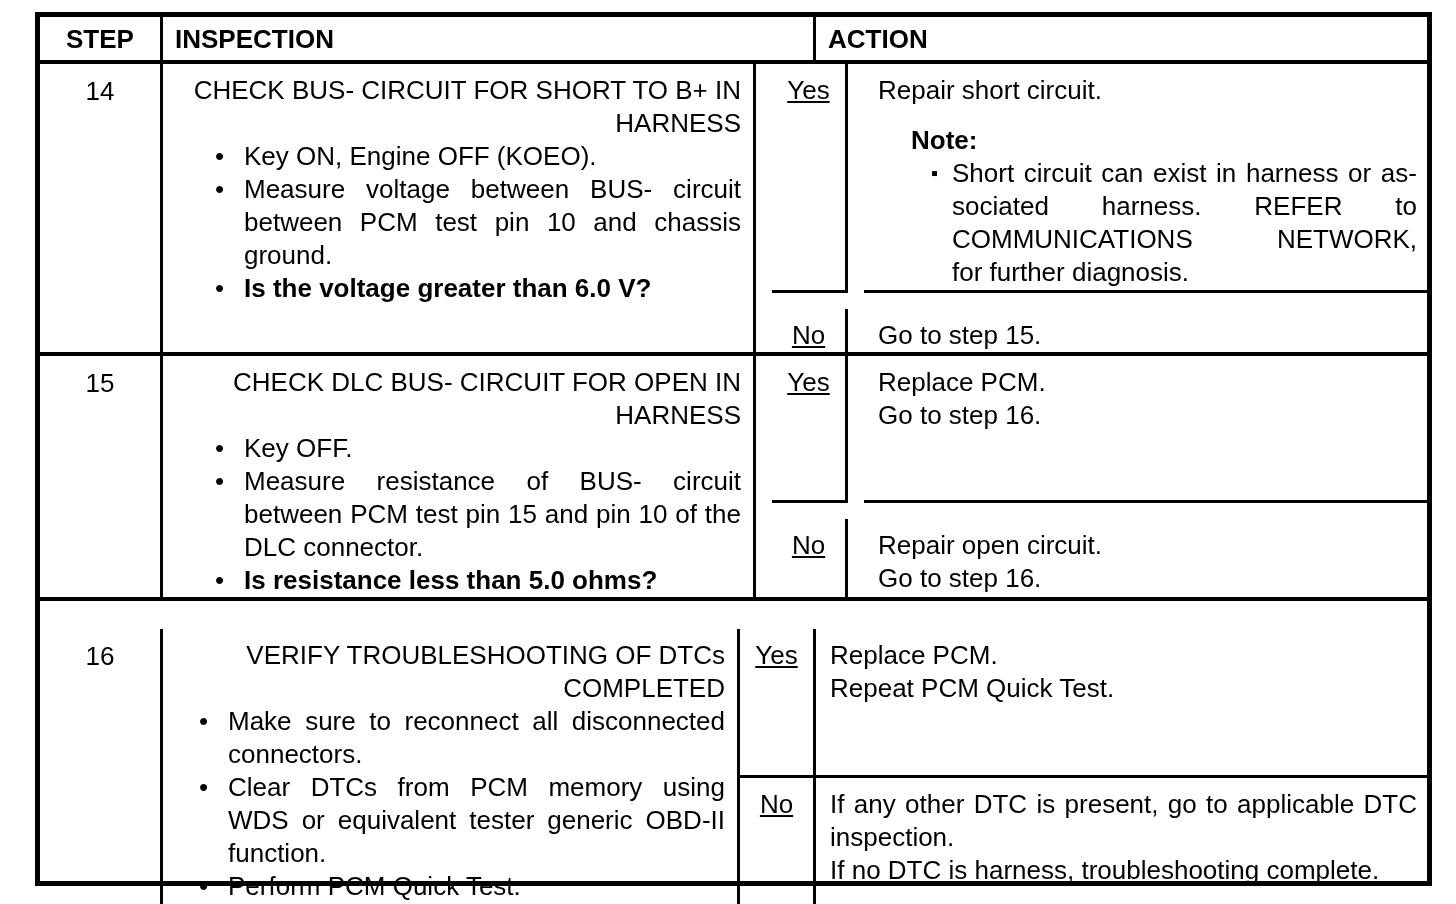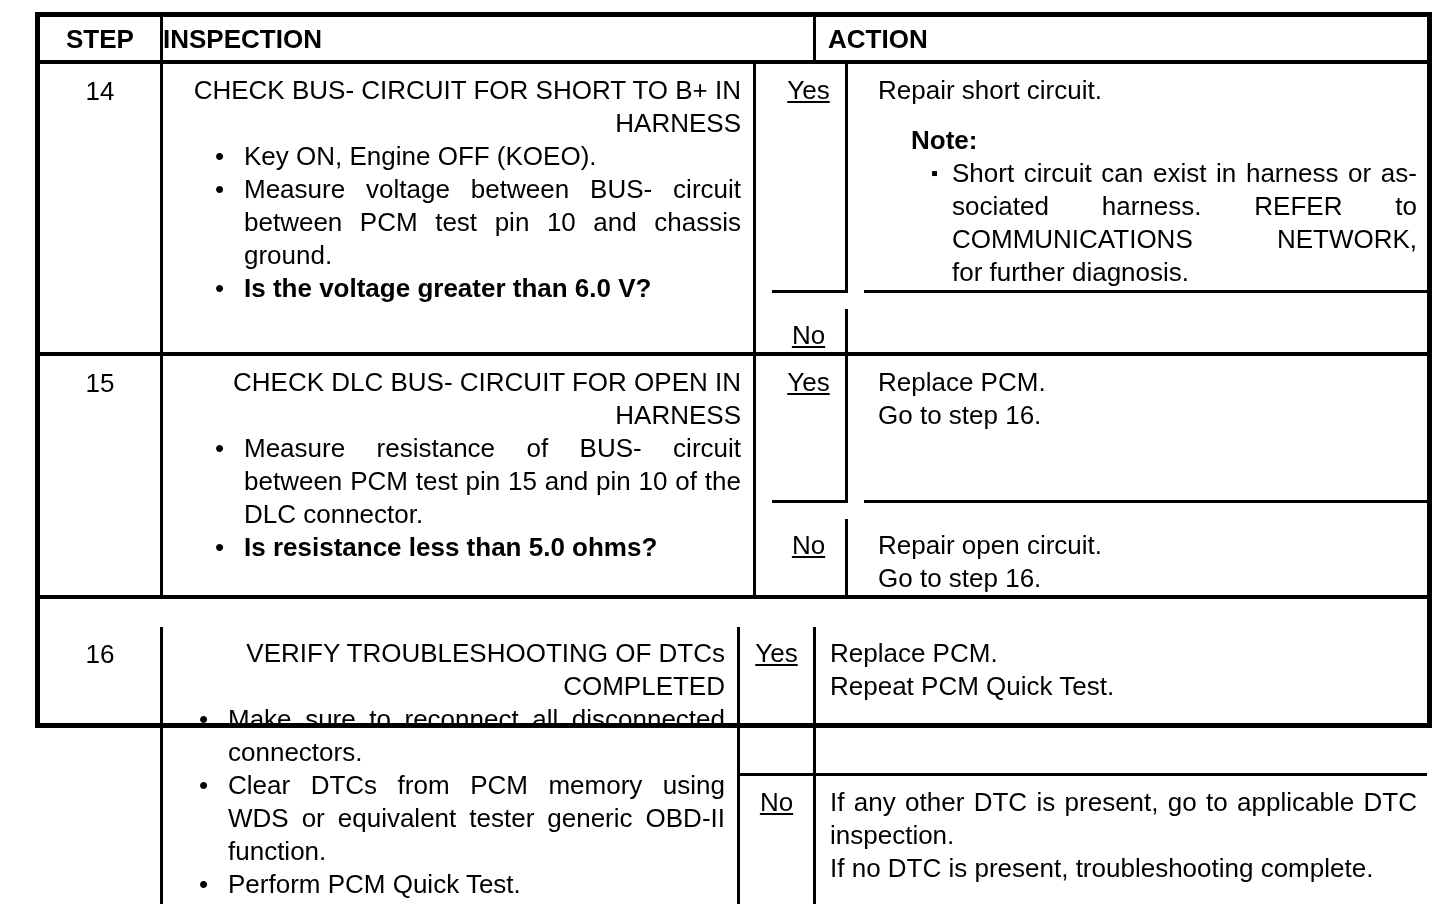--- a/index.html
+++ b/index.html
@@ -8,36 +8,36 @@
     width:1456px; height:904px;
     background:#ffffff;
     font-family:"Liberation Sans", sans-serif;
     color:#000;
     font-size:26px;
     line-height:33px;
   }
   * { box-sizing:border-box; }
   .tbl {
     position:absolute; left:35px; top:12px;
-    width:1397px; height:716px;
+    width:1397px; height:874px;
     border:5px solid #000;
     display:flex; flex-direction:column;
   }
   .bold { font-weight:bold; }
 
   
   .hdr {
     height:47px; flex:0 0 47px;
     display:grid;
     grid-template-columns:123px 653px 1fr;
     border-bottom:4px solid #000;
   }
   .hc { padding-top:6px; }
   .hc.step { border-right:3px solid #000; text-align:center; }
-  .hc.insp { border-right:3px solid #000; padding-left:0; }
+  .hc.insp { border-right:3px solid #000; padding-left:12px; }
   .hc.act  { padding-left:12px; }
 
   
   .row {
     display:grid;
     grid-template-columns:123px 577px 76px 1fr;
   }
   .row.sep { border-bottom:4px solid #000;gap:16px; }
   .cell-step {
     grid-row:1 / span 2;
@@ -115,28 +115,37 @@
             <div class="ntext">
                 <div class="jline">Short circuit can exist in harness or as-</div>
                 <div class="jline">sociated harness.  REFER to</div>
                 <div class="jline">COMMUNICATIONS NETWORK,</div>
                 <div class="jline last">for further diagnosis.</div>
               </div>
           </div>
         </div>
       </div>
       <div class="cell-yn bot">No</div>
+      <div class="cell-act bot">
+        <div>
+            <div class="aline last">Go to step 15.</div>
+          </div>
+      </div>
     </div>
 
     <div class="row sep" style="flex:0 0 240px; grid-template-rows:147px 1fr;">
       <div class="cell-step">15</div>
       <div class="cell-insp">
         <div class="insp-title">CHECK DLC BUS- CIRCUIT FOR OPEN IN HARNESS</div>
         <div class="bullet">
           <span class="dot"></span>
+          <span class="btext">Key OFF.</span>
+        </div>
+        <div class="bullet">
+          <span class="dot"></span>
           <span class="btext">Measure resistance of BUS- circuit between PCM test pin 15 and pin 10 of the DLC connector.</span>
         </div>
         <div class="bullet">
           <span class="dot"></span>
           <span class="btext bold">Is resistance less than 5.0 ohms?</span>
         </div>
       </div>
       <div class="cell-yn top">Yes</div>
       <div class="cell-act top">
         <div>
@@ -178,19 +187,19 @@
       <div class="cell-act top">
         <div>
             <div class="aline">Replace PCM.</div>
             <div class="aline last">Repeat PCM Quick Test.</div>
           </div>
       </div>
       <div class="cell-yn bot">No</div>
       <div class="cell-act bot">
         <div>
             <div class="aline">If any other DTC is present, go to applicable DTC inspection.</div>
-            <div class="aline last">If no DTC is present, troubleshooting complete.</div>
+            <div class="aline last">If no DTC is harness, troubleshooting complete.</div>
           </div>
       </div>
     </div>
 
   </div>
 </div>
 
 </body></html>

